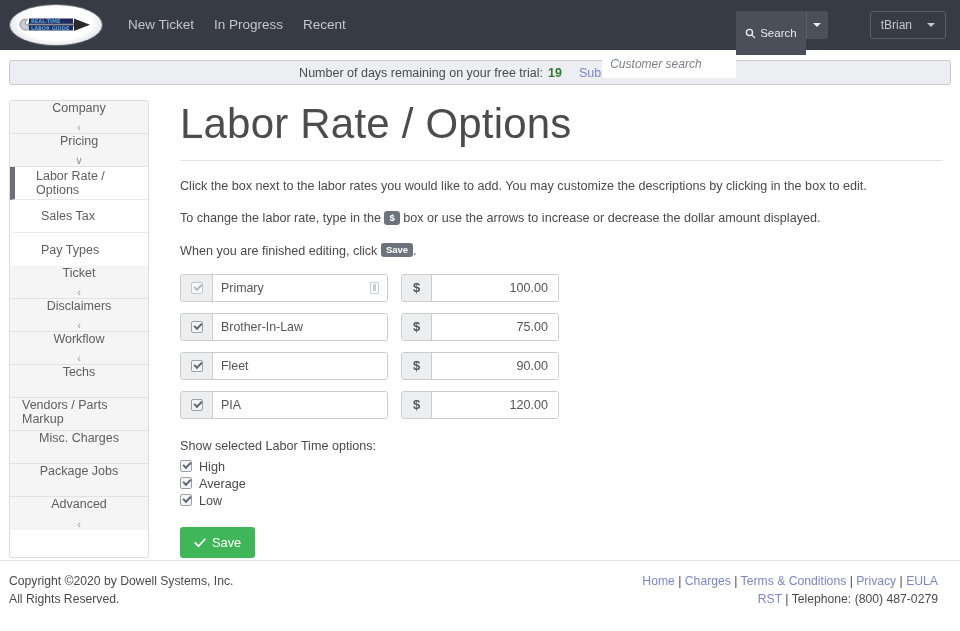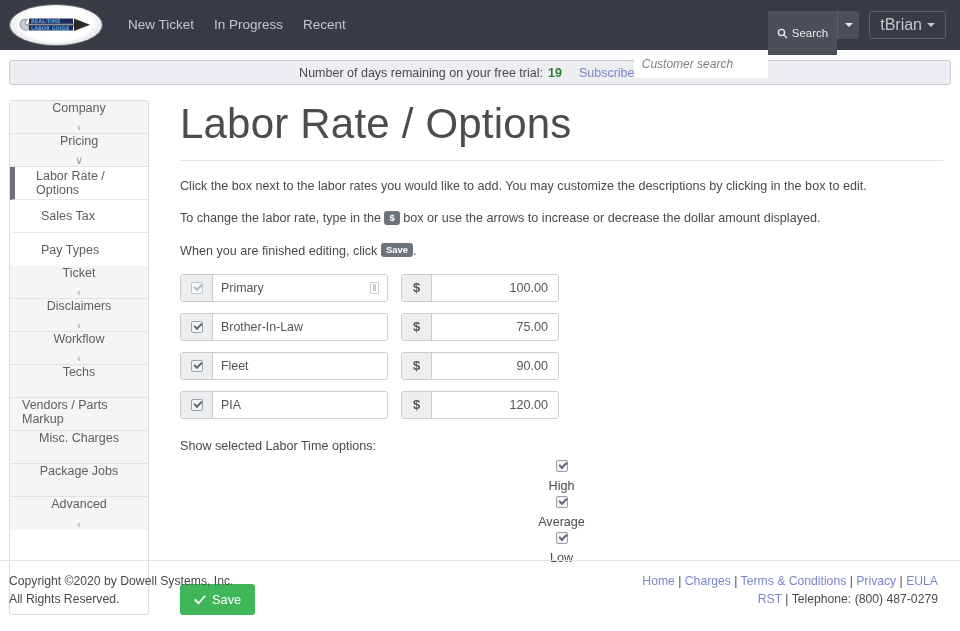--- a/index.html
+++ b/index.html
@@ -79,25 +79,26 @@
     color: #e8eaed;
     display: flex; align-items: center; justify-content: center;
     cursor: pointer;
   }
   .user-btn {
     height: 28px;
     border: 1px solid #5a5e68;
     border-radius: 3px;
     background: transparent;
     color: #c3c6cc;
-    font-size: 16px;
+    font-size: 12px;
     padding: 0 10px;
-    display: flex; align-items: center; gap: 5px;
+    display: flex; align-items: center; gap: 15px;
     cursor: pointer;
     font-family: "Liberation Sans", sans-serif;
+    margin-left: 32px;
   }
   .caret-down {
     width: 0; height: 0;
     border-left: 4px solid transparent;
     border-right: 4px solid transparent;
     border-top: 4px solid currentColor;
   }
 
   
   .trial-banner {
@@ -290,26 +291,25 @@
     min-width: 0;
   }
 
   
   .opts-label {
     font-size: 12.6px;
     color: #4a4a4a;
     margin: 20px 0 7px 0;
   }
   .opt-line {
-    display: flex; align-items: center;
+    display: flex; 
     gap: 7px;
     margin-bottom: 3px;
     font-size: 12.6px;
     color: #4a4a4a;
-    flex-direction: column;
   }
   .opt-line .cb { flex: none; }
 
   .btn-save {
     margin-top: 16px;
     background: #3fb658;
     border: none;
     border-radius: 3px;
     color: #fff;
     font-size: 12.8px;

